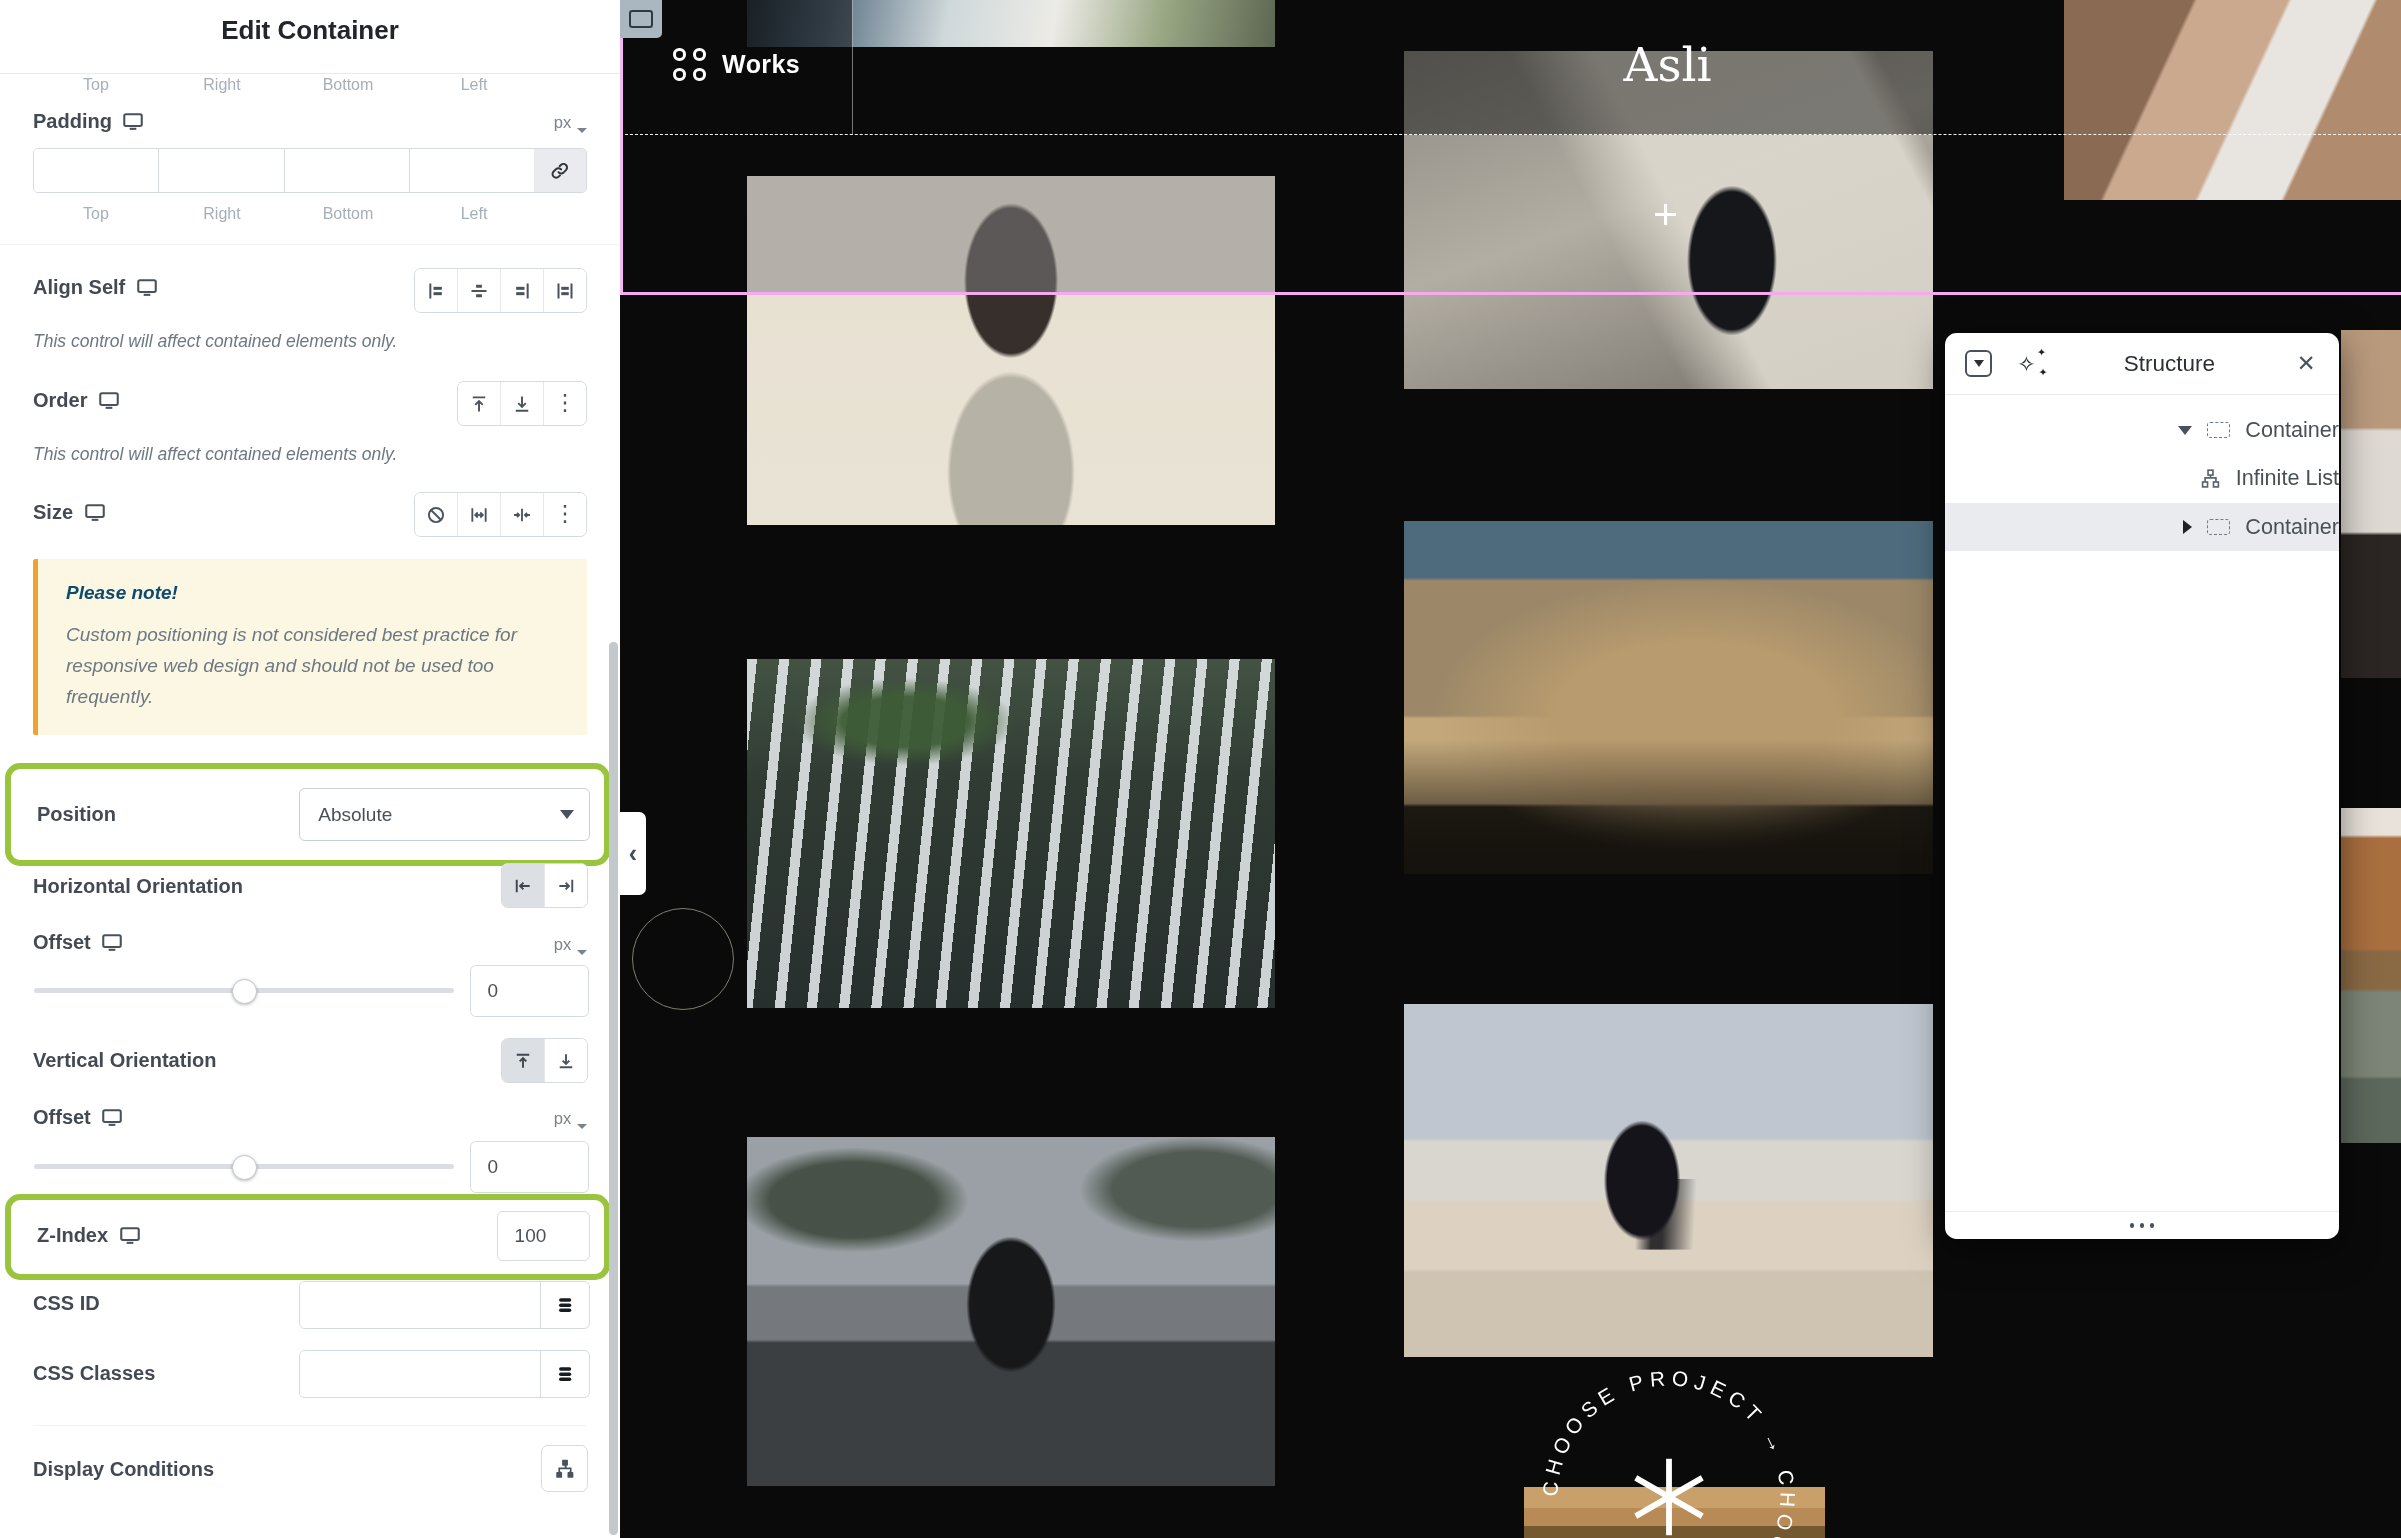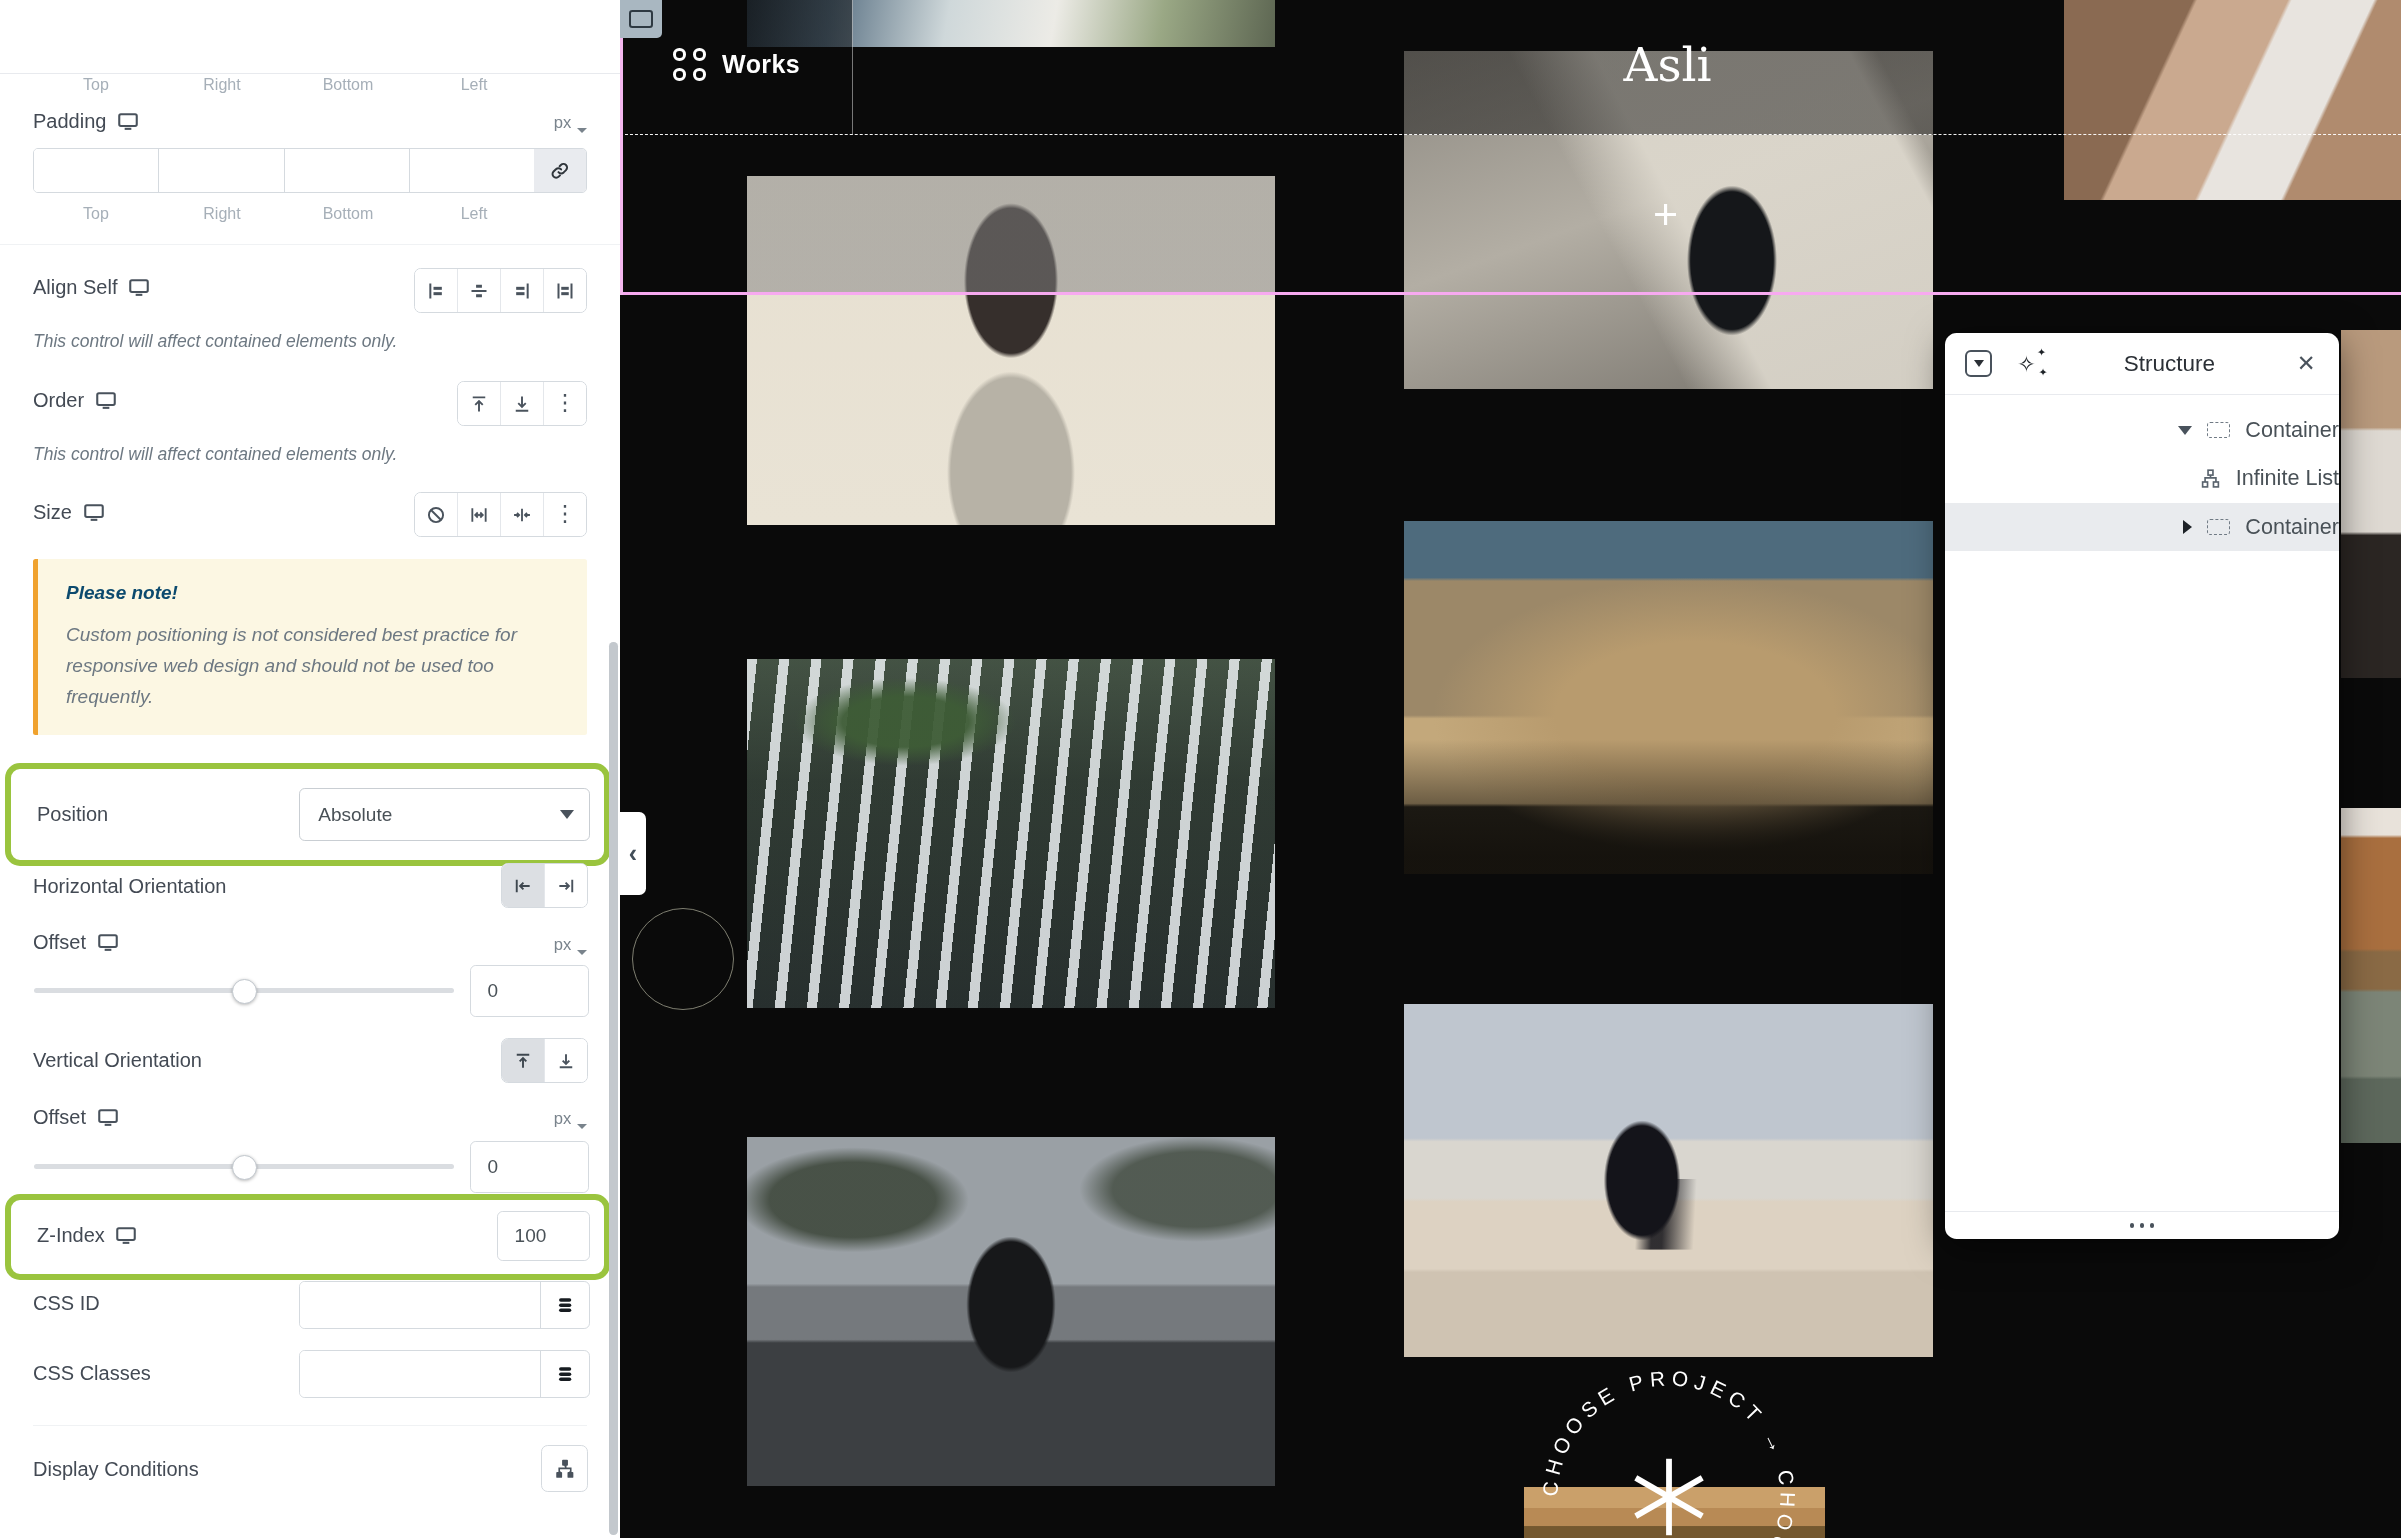--- a/index.html
+++ b/index.html
@@ -1,18 +1,18 @@
 <!DOCTYPE html>
 <html style="font-size:13.3px"><head>
 <meta charset="utf-8">
 <style>
   html,body{margin:0;padding:0;background:#000;}
   .stage{position:relative;width:2401px;height:1538px;background:#0a0a0a;overflow:hidden;
          font-family:"Liberation Sans",sans-serif;-webkit-font-smoothing:antialiased;}
-  .abs{position:absolute;}
+  .abs{position:absolute;font-weight:bold;}
 
   
   .panel{position:absolute;left:0;top:0;width:620px;height:1538px;background:#ffffff;z-index:90;}
   .p-title{position:absolute;top:15px;left:0;width:620px;text-align:center;
            font-size:26px;font-weight:bold;color:#21252c;}
   .hdr-line{position:absolute;top:73px;left:0;width:620px;border-top:0.8px solid #e8eaee;}
   .cell-labels{position:absolute;left:33px;width:504px;display:flex;}
   .cell-labels span{flex:1;text-align:center;font-size:16px;color:#a6afb8;}
   .ctl-label{font-size:20px;color:#434a54;display:flex;align-items:center;gap:11.6px;}
   .unit{position:absolute;right:33px;font-size:16.6px;color:#79838c;display:flex;align-items:flex-end;gap:5.8px;}
@@ -200,20 +200,21 @@
       </g>
     </svg>
 
     <div class="collapse-tab">
       <span>‹</span>
     </div>
     <div class="cursor-circle"></div>
   </div>
 
   <div class="panel">
+    <div class="p-title">Edit Container</div>
     <div class="hdr-line"></div>
 
     <div class="cell-labels" style="top:76px;">
       <span>Top</span>
         <span>Right</span>
       <span>Bottom</span>
         <span>Left</span>
     </div>
 
     <div class="ctl-label abs" style="left:33px;top:110px;">

